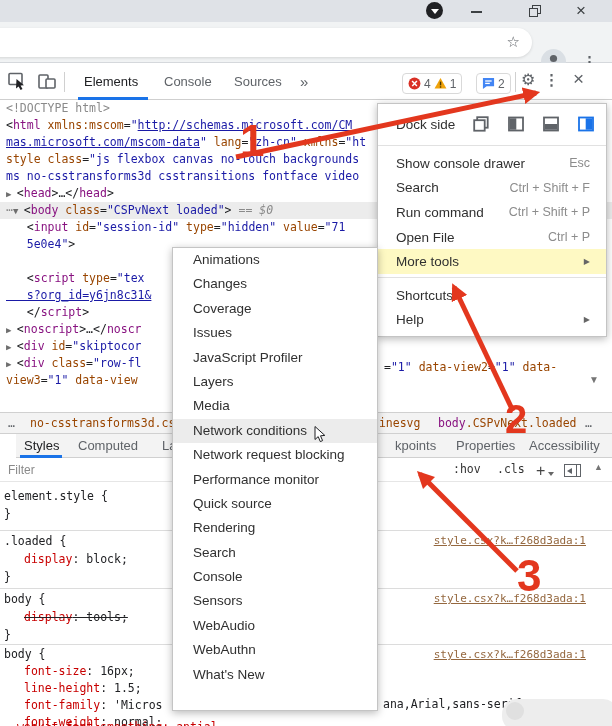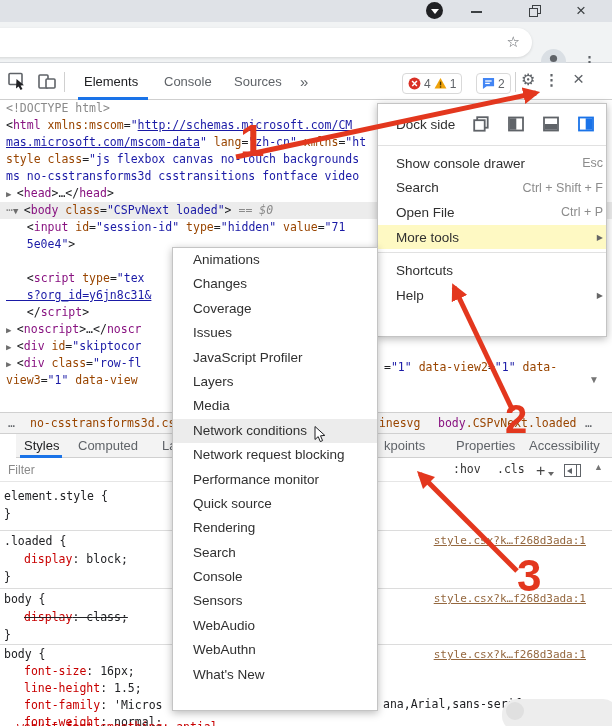--- a/index.html
+++ b/index.html
@@ -93,21 +93,21 @@
   .rule-link{position:absolute;right:26px;top:3px;font-size:11px;color:#95683f;text-decoration:underline;}
   .ff-fragment{position:absolute;left:383px;top:697px;font-family:"DejaVu Sans Mono",monospace;font-size:11.5px;color:#202124;}
   .partial-struck{position:absolute;left:10px;top:720px;font-family:"DejaVu Sans Mono",monospace;font-size:11.5px;color:#c80000;text-decoration:line-through;}
 
   
   .main-menu{position:absolute;left:377px;top:103px;width:230px;height:234px;background:#fff;border:1px solid #c4c4c4;box-shadow:0 2px 8px rgba(0,0,0,.28);z-index:50;padding-top:2px;}
   .dock-row{height:36px;display:flex;align-items:center;padding:0 12px 0 18px;}
   .dock-label{font-size:13.5px;color:#303030;flex:1;}
   .dock-icons{display:flex;gap:19px;align-items:center;}
   .mm-sep{border-top:1px solid #e1e1e1;margin:3px 0 5px 0;}
-  .mm-row{height:24.6px;display:flex;align-items:center;padding:0 3px 0 18px;}
+  .mm-row{height:24.6px;display:flex;align-items:center;padding:0 16px 0 18px;}
   .mm-row.hl{background:#fef9c3;}
   .mm-label{font-size:13.5px;color:#303030;flex:1;}
   .mm-short{font-size:12.5px;color:#8c8c8c;}
   .mm-arr{font-size:8px;color:#666;}
 
   
   .submenu{position:absolute;left:172px;top:247px;width:206px;height:464px;background:#fff;border:1px solid #c4c4c4;box-shadow:0 2px 8px rgba(0,0,0,.28);z-index:55;}
   .sm-row{position:relative;height:24.4px;line-height:24.4px;padding-left:20px;font-size:13.5px;color:#303030;white-space:nowrap;}
   .sm-row.hl{background:#ececec;}
   .sm-cursor{position:absolute;left:141px;top:7px;}
@@ -225,21 +225,21 @@
     <span class="crumb-pre">linesvg</span>
     <span class="crumb-sel"><span class="crumb-tag">body</span><span class="crumb-cls">.CSPvNext.loaded</span></span>
     <span class="crumb-dots-r">…</span>
   </div>
 
   <div class="stab-bar">
     <span class="stab sel" style="left:8px">Styles</span>
     <div class="stab-underline"></div>
     <span class="stab" style="left:62px">Computed</span>
     <span class="stab" style="left:146px">Lay</span>
-    <span class="stab" style="left:368px">kpoints</span>
+    <span class="stab" style="left:379px">kpoints</span>
     <span class="stab" style="left:440px">Properties</span>
     <span class="stab" style="left:513px">Accessibility</span>
   </div>
 
   <div class="filter-bar">
     <input class="filter-input" placeholder="Filter" style="">
     <span class="ftool" style="left:453px">:hov</span>
     <span class="ftool" style="left:497px">.cls</span>
     <span class="ftool plus" style="left:536px;top:1px">+</span>
     <div class="plus-caret"></div>
@@ -258,21 +258,21 @@
       </div>
     <div class="rule b" id="rule1">
         <span class="rule-link">style.csx?k…f268d3ada:1</span>
         <div class="r-line">.loaded {</div>
         <div class="r-line decl"><span class="p">display</span><span class="v">: block;</span></div>
         <div class="r-line">}</div>
       </div>
     <div class="rule b" id="rule2">
         <span class="rule-link">style.csx?k…f268d3ada:1</span>
         <div class="r-line">body {</div>
-        <div class="r-line decl struck"><span class="p">display</span><span class="v">: class;</span></div>
+        <div class="r-line decl struck"><span class="p">display</span><span class="v">: tools;</span></div>
         <div class="r-line">}</div>
       </div>
     <div class="rule b" id="rule3">
         <span class="rule-link">style.csx?k…f268d3ada:1</span>
         <div class="r-line">body {</div>
         <div class="r-line decl"><span class="p">font-size</span><span class="v">: 16px;</span></div>
         <div class="r-line decl"><span class="p">line-height</span><span class="v">: 1.5;</span></div>
         <div class="r-line decl"><span class="p">font-family</span><span class="v">: 'Micros</span></div>
         <div class="r-line decl"><span class="p">font-weight</span><span class="v">: normal;</span></div>
       </div>
@@ -308,20 +308,24 @@
     </div>
     <div class="mm-sep"></div>
     <div id="mm-items">
         <div class="mm-row">
           <span class="mm-label">Show console drawer</span>
           <span class="mm-short">Esc</span>
         </div>
         <div class="mm-row">
           <span class="mm-label">Search</span>
           <span class="mm-short">Ctrl + Shift + F</span>
+        </div>
+        <div class="mm-row">
+          <span class="mm-label">Run command</span>
+          <span class="mm-short">Ctrl + Shift + P</span>
         </div>
         <div class="mm-row">
           <span class="mm-label">Open File</span>
           <span class="mm-short">Ctrl + P</span>
         </div>
         <div class="mm-row hl">
           <span class="mm-label">More tools</span>
           <span class="mm-arr">▶</span>
         </div>
         <div class="mm-sep"></div>

